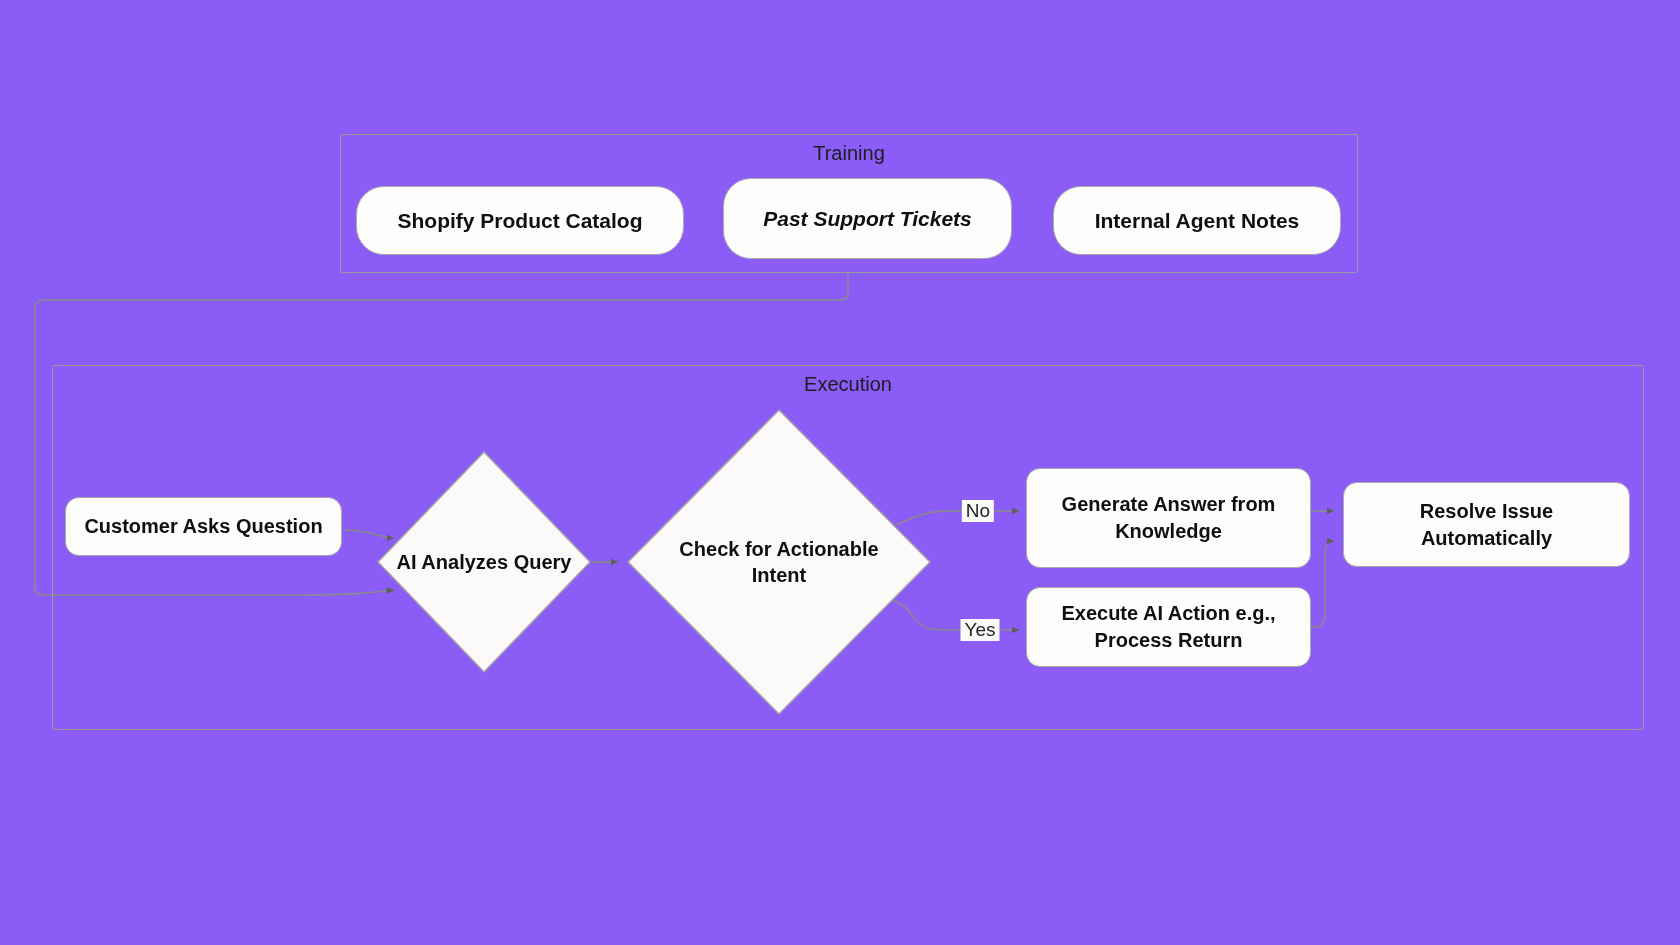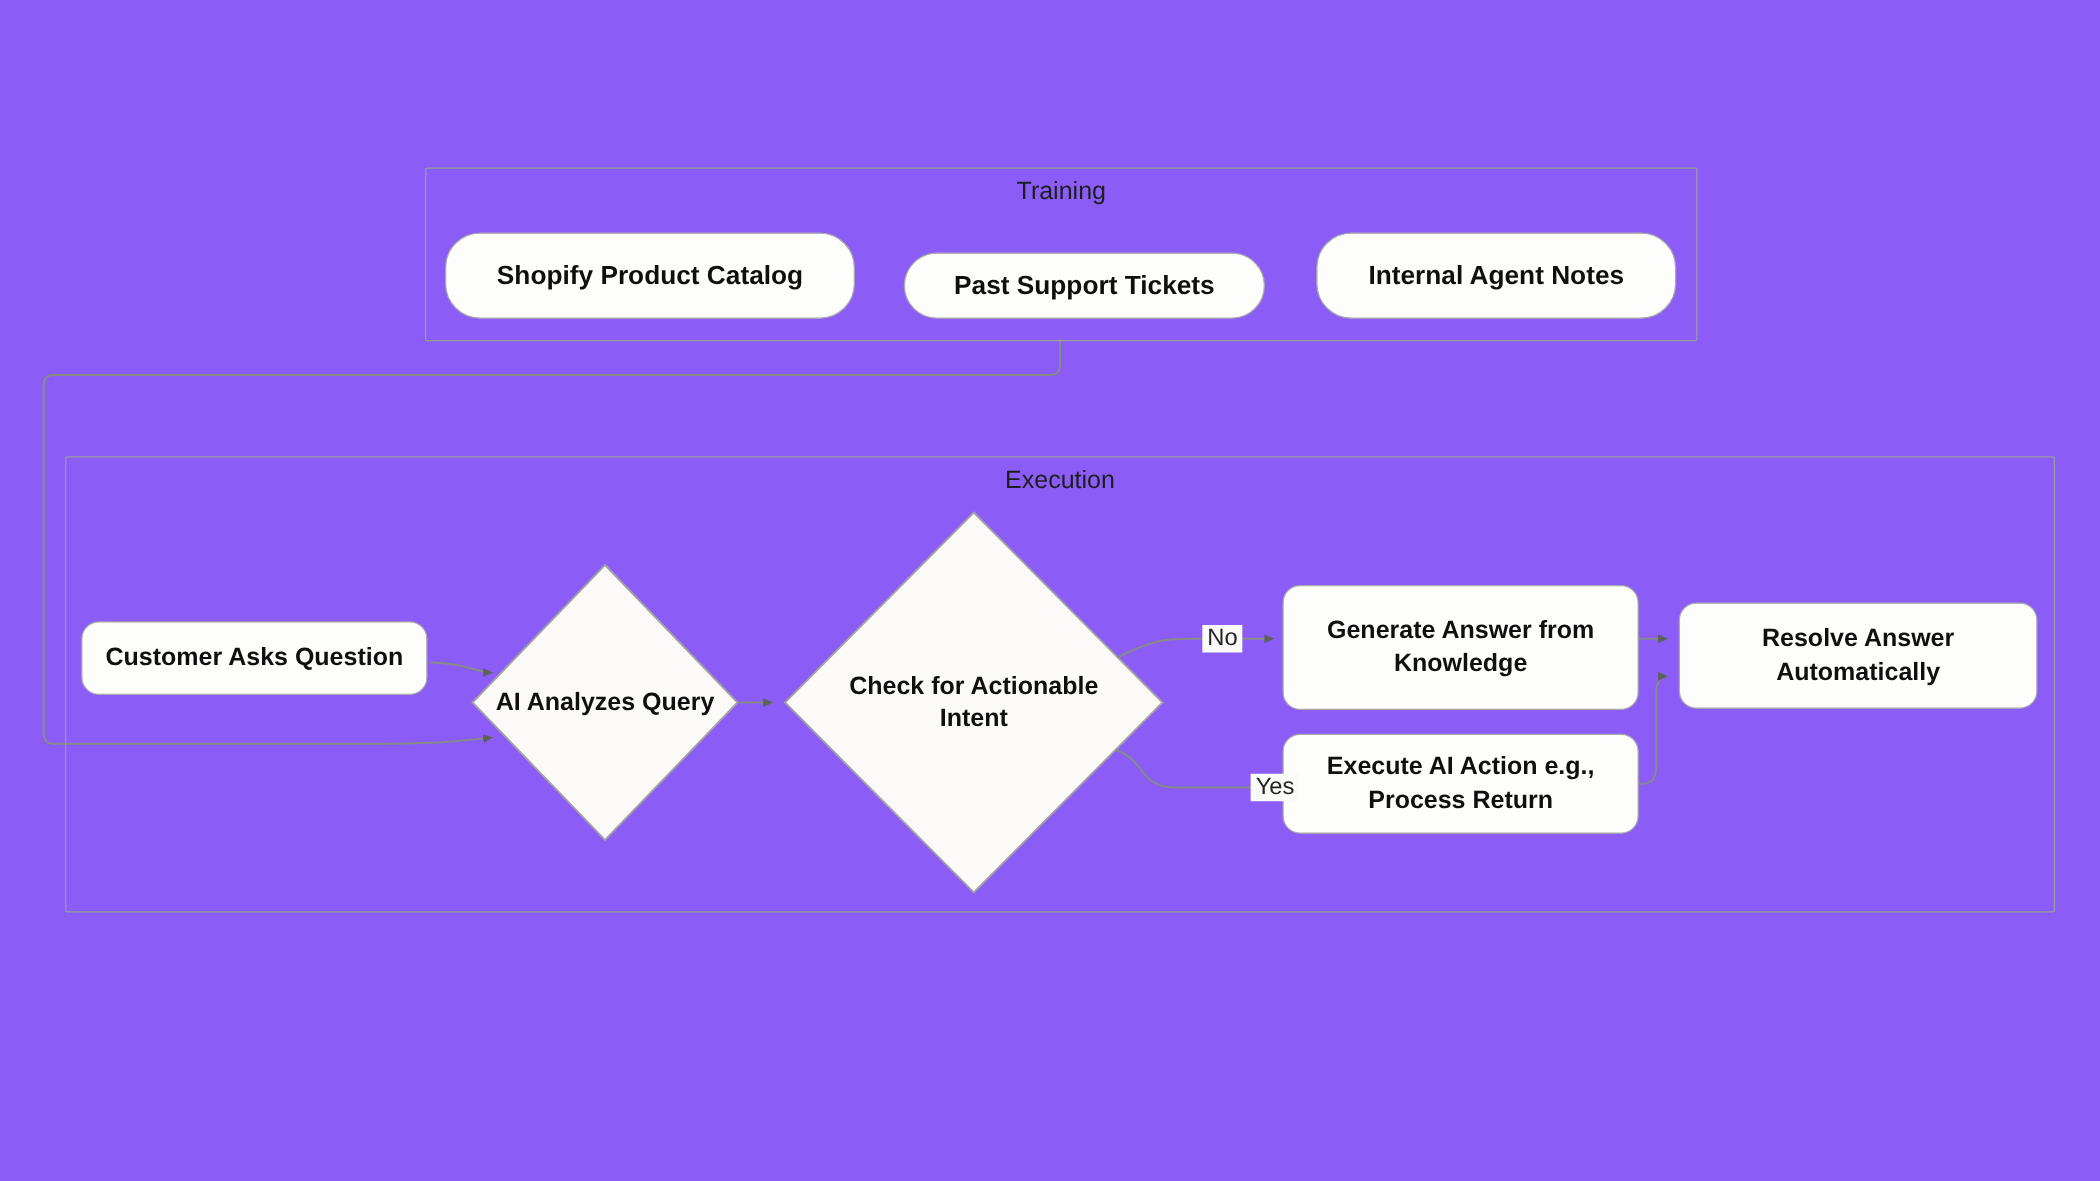--- a/index.html
+++ b/index.html
@@ -77,21 +77,21 @@
     <path d="M1311,627 L1314,627 C1323,627 1325,621 1325,612 L1325,554 C1325,545 1329,541 1334,541" fill="none" stroke="#8a8a8a" stroke-width="1.6" marker-end="url(#arw)"></path>
   </svg>
 
   <div class="frame" style="left:340px; top:134px; width:1016px; height:137px;">
     <div class="frame-title" style="top:7px;">Training</div>
   </div>
 
   <div class="node training-node" style="left:356px; top:186px; width:328px; height:69px;">
     <span>Shopify Product Catalog</span>
   </div>
-  <div class="node training-node" style="left:723px; top:202px; width:289px; height:53px;">
+  <div class="node training-node" style="left:723px; top:178px; width:289px; height:81px;font-style:italic;">
     <span>Past Support Tickets</span>
   </div>
   <div class="node training-node" style="left:1053px; top:186px; width:288px; height:69px;">
     <span>Internal Agent Notes</span>
   </div>
 
   <div class="frame" style="left:52px; top:365px; width:1590px; height:363px;">
     <div class="frame-title" style="top:7px;">Execution</div>
   </div>
 
@@ -109,20 +109,20 @@
 
   <div class="node flow-node" style="left:1026px; top:468px; width:285px; height:100px;">
     <span>Generate Answer from Knowledge</span>
   </div>
 
   <div class="node flow-node" style="left:1026px; top:587px; width:285px; height:80px;">
     <span>Execute AI Action e.g., Process Return</span>
   </div>
 
   <div class="node flow-node" style="left:1343px; top:482px; width:287px; height:85px;">
-    <span>Resolve Answer Automatically</span>
+    <span>Resolve Issue Automatically</span>
   </div>
 
   <span class="edge-label" style="left:978px; top:511px;">No</span>
-  <span class="edge-label" style="left:1020px; top:630px;">Yes</span>
+  <span class="edge-label" style="left:980px; top:630px;">Yes</span>
 
 
 </div>
 
 </body></html>

